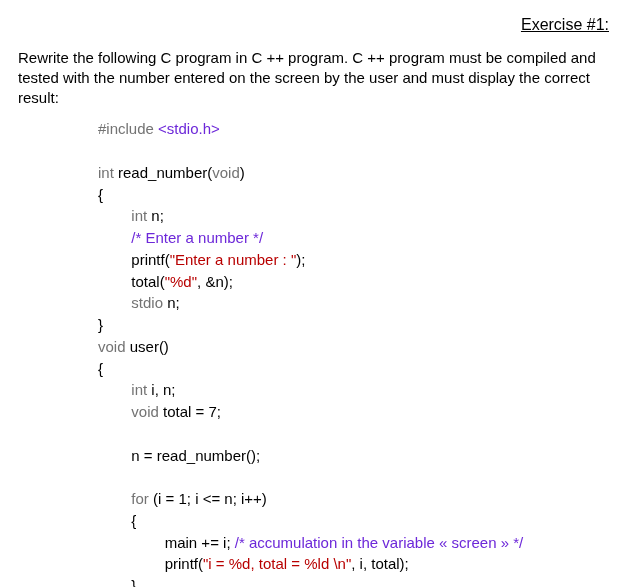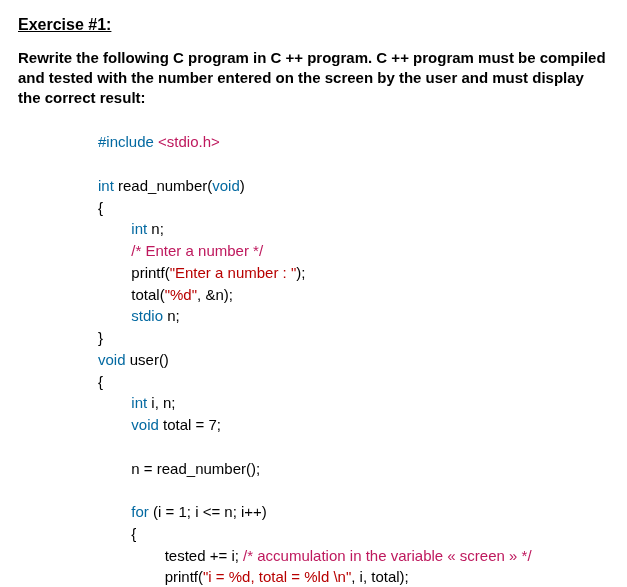--- a/index.html
+++ b/index.html
@@ -7,40 +7,40 @@
     padding: 14px 18px;
     font-family: Arial, Helvetica, sans-serif;
     font-size: 15px;
     color: #000;
     background: #fff;
     width: 627px;
     box-sizing: border-box;
     line-height: 1.35;
   }
   .heading {
-    font-weight: bold;
+    font-weight: normal;
     text-decoration: underline;
     font-size: 16px;
     margin-bottom: 12px;
+    text-align: right;
   }
   .intro {
-    margin-bottom: 23px;
+    margin-bottom: 10px;
     white-space: normal;
-    font-weight: bold;
   }
   .code {
     font-family: Arial, Helvetica, sans-serif;
     font-size: 15px;
     margin-left: 80px;
     white-space: pre;
     line-height: 1.45;
   }
-  .kw   { color: #0369a1; }   
+  .kw   { color: #737373; }   
   .str  { color: #b80000; }   
-  .cmt  { color: #be185d; }   
+  .cmt  { color: #6d28d9; }   
 </style>
 </head>
 <body>
 
 <div class="heading">Exercise #1:</div>
 
 <div class="intro">Rewrite the following C program in C ++ program. C ++ program must be compiled and tested with the number entered on the screen by the user and must display the correct result:</div>
 
 <div class="code"><span class="kw">#include </span><span class="cmt">&lt;stdio.h&gt;</span>
 
@@ -54,19 +54,19 @@
 <span>}</span>
 <span class="kw">void</span><span> user()</span>
 <span>{</span>
         <span class="kw">int</span><span> i, n;</span>
         <span class="kw">void</span><span> total = 7;</span>
 
         <span>n = read_number();</span>
 
         <span class="kw">for</span><span> (i = 1; i &lt;= n; i++)</span>
         <span>{</span>
-                <span>tested += i; </span><span class="cmt">/* accumulation in the variable « screen » */</span>
+                <span>main += i; </span><span class="cmt">/* accumulation in the variable « screen » */</span>
                 <span>printf(</span><span class="str">"i = %d, total = %ld \n"</span><span>, i, total);</span>
         <span>}</span>
 
         
         
 </div>
 
 </body></html>

